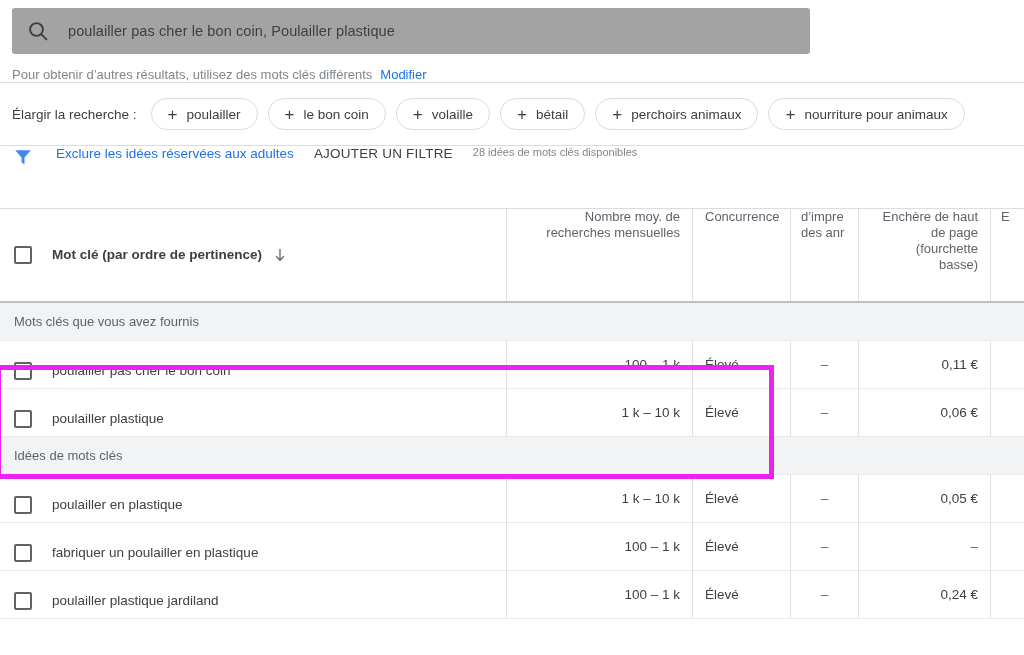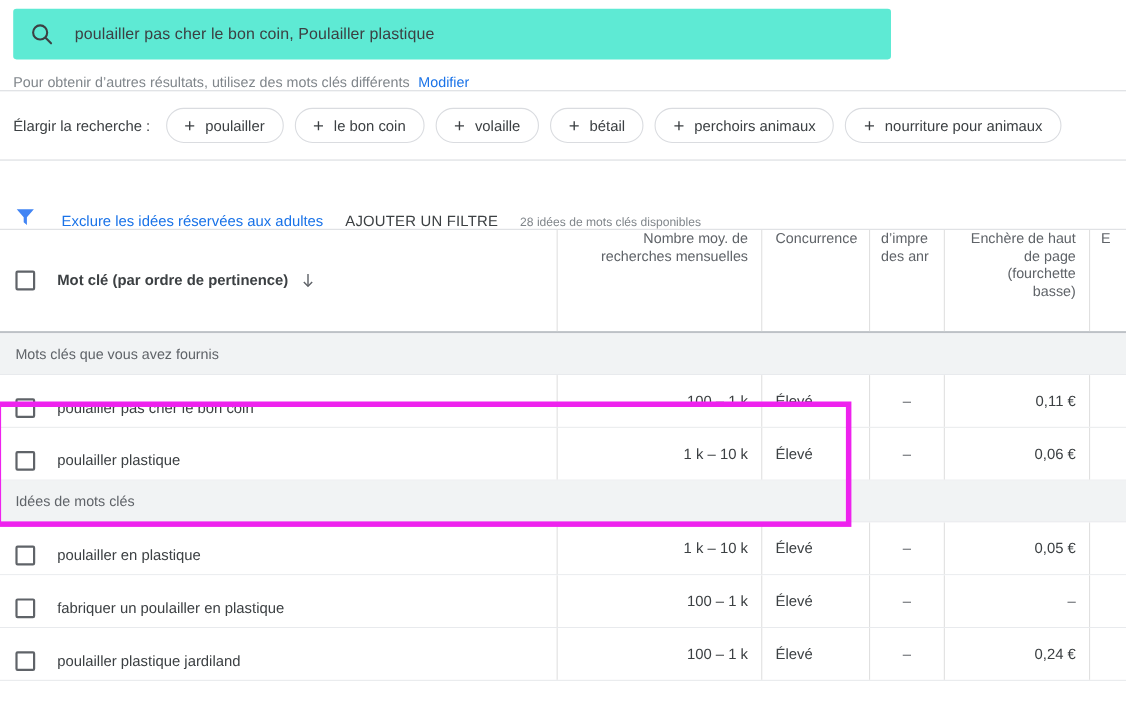--- a/index.html
+++ b/index.html
@@ -10,21 +10,21 @@
     font-family: "Liberation Sans", sans-serif;
     color: #202124;
     overflow: hidden;
   }
   .page { position: relative; width: 1024px; height: 655px; background: #fff; }
 
   
   .searchbar-wrap { padding: 8px 12px 0 12px; }
   .searchbar {
     height: 46px;
-    background: #5eead4;
+    background: #a3a3a3;
     border-radius: 3px;
     display: flex;
     align-items: center;
     padding: 0 14px;
     width: 798px;
   }
   .search-icon { width: 24px; height: 24px; flex: 0 0 24px; margin-right: 18px; display:block; }
   .search-value {
     font-size: 14.5px;
     color: #3c4043;
@@ -69,21 +69,21 @@
     font-size: 13.5px;
     color: #3c4043;
     background: #fff;
     cursor: pointer;
   }
   .chip .plus { font-size: 17px; line-height: 1; color: #3c4043; font-weight: 400; }
 
   
   .filter-row {
     display: flex;
-    align-items: flex-end;
+    align-items: flex-start;
     height: 62px;
     padding: 0 12px;
     gap: 20px;
   }
   .funnel { width: 22px; height: 22px; display: block; }
   .filter-link {
     font-size: 13.5px;
     color: #1a73e8;
     cursor: pointer;
     margin-left: 2px;

